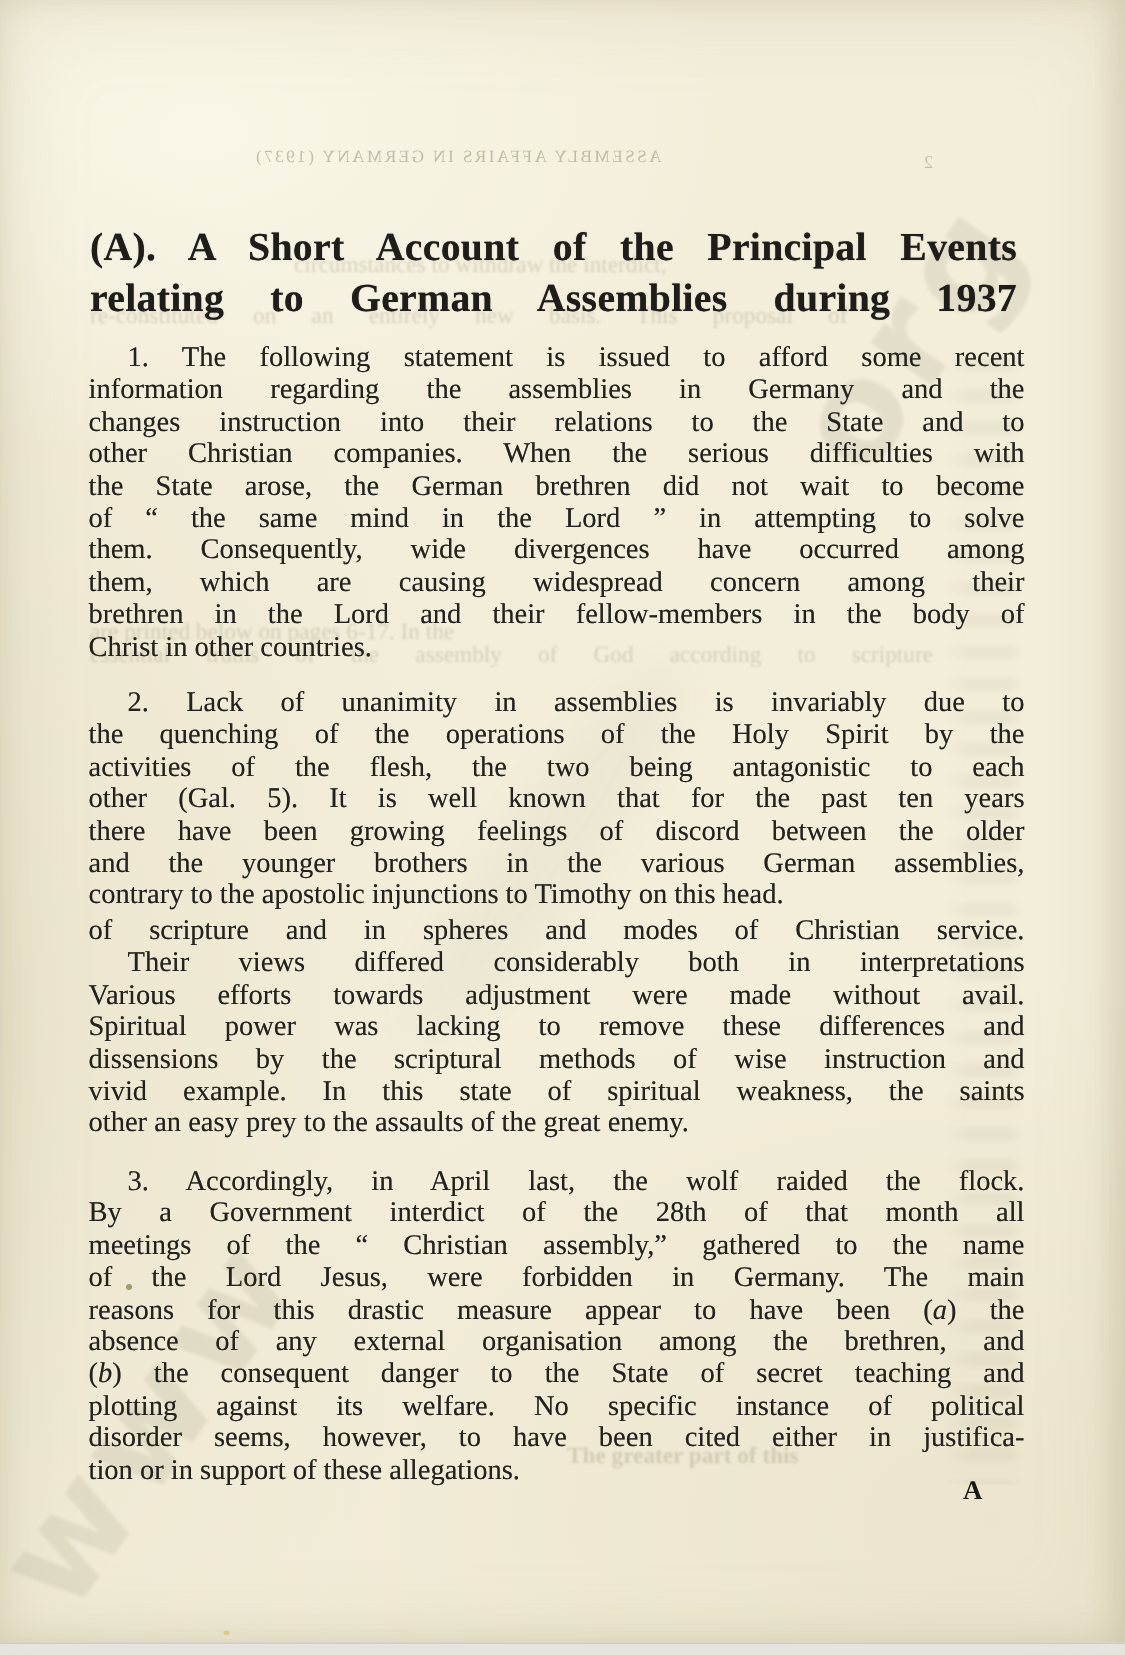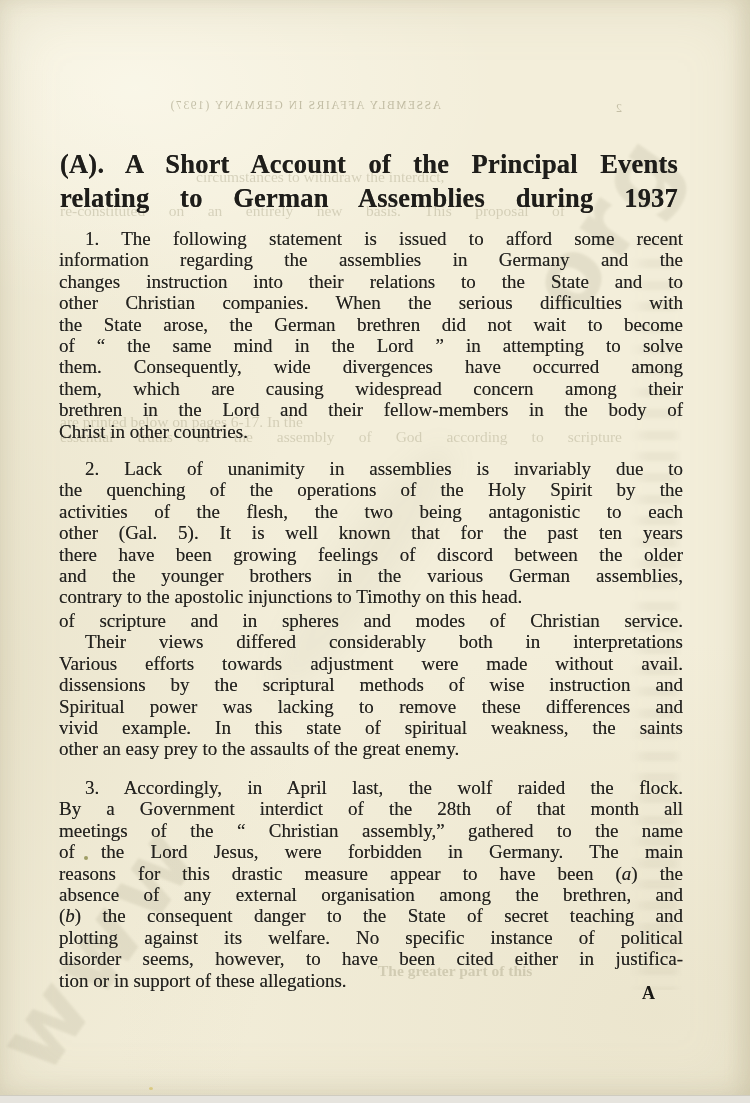--- a/index.html
+++ b/index.html
@@ -140,22 +140,22 @@
       <div class="tline">activities of the flesh, the two being antagonistic to each</div>
       <div class="tline">other (Gal. 5).  It is well known that for the past ten years</div>
       <div class="tline">there have been growing feelings of discord between the older</div>
       <div class="tline">and the younger brothers in the various German assemblies,</div>
       <div class="tline tlast">contrary to the apostolic injunctions to Timothy on this head.</div>
     </div>
   <div class="para" id="para-3">
       <div class="tline">of scripture and in spheres and modes of Christian service.</div>
       <div class="tline tindent">Their views differed considerably both in interpretations</div>
       <div class="tline">Various efforts towards adjustment were made without avail.</div>
+      <div class="tline">Spiritual power was lacking to remove these differences and</div>
       <div class="tline">dissensions by the scriptural methods of wise instruction and</div>
-      <div class="tline">Spiritual power was lacking to remove these differences and</div>
       <div class="tline">vivid example.  In this state of spiritual weakness, the saints</div>
       <div class="tline tlast">other an easy prey to the assaults of the great enemy.</div>
     </div>
   <div class="para" id="para-4">
       <div class="tline tindent">3. Accordingly, in April last, the wolf raided the flock.</div>
       <div class="tline">By a Government interdict of the 28th of that month all</div>
       <div class="tline">meetings of the “ Christian assembly,” gathered to the name</div>
       <div class="tline">of the Lord Jesus, were forbidden in Germany.  The main</div>
       <div class="tline">reasons for this drastic measure appear to have been (<i>a</i>) the</div>
       <div class="tline">absence of any external organisation among the brethren, and</div>

